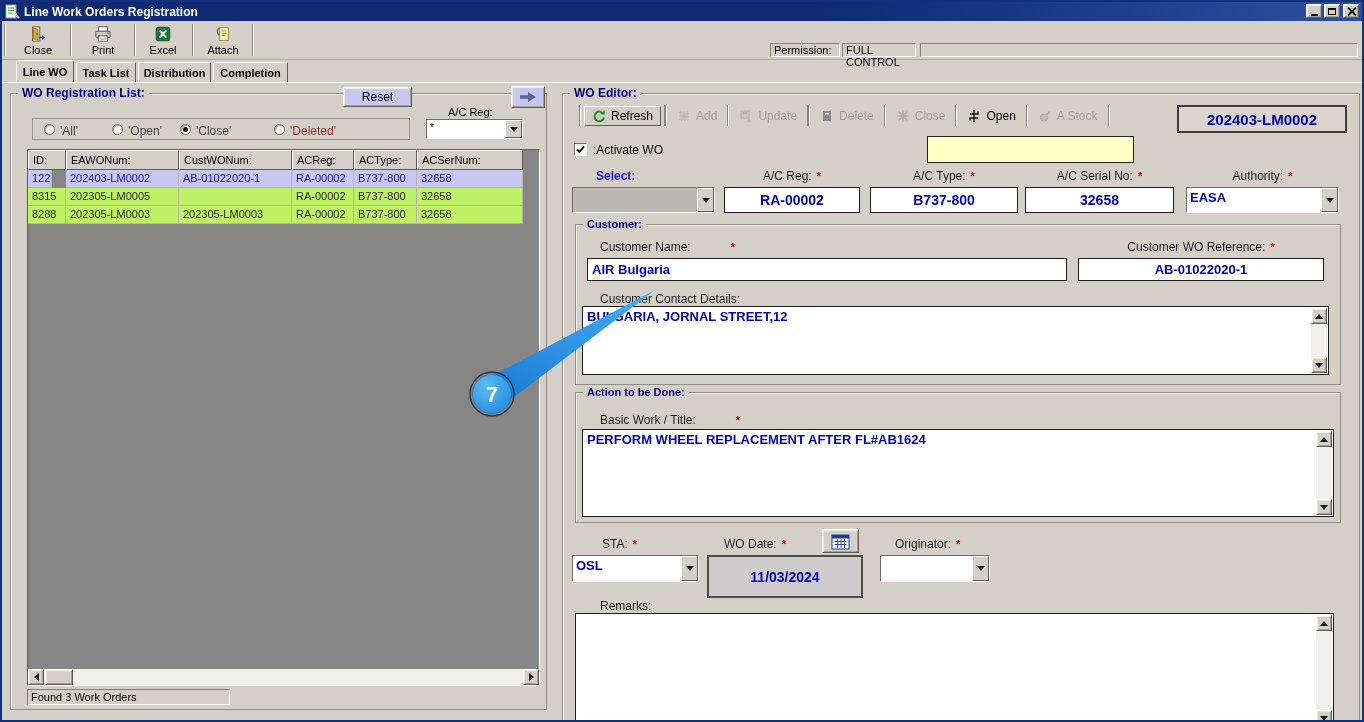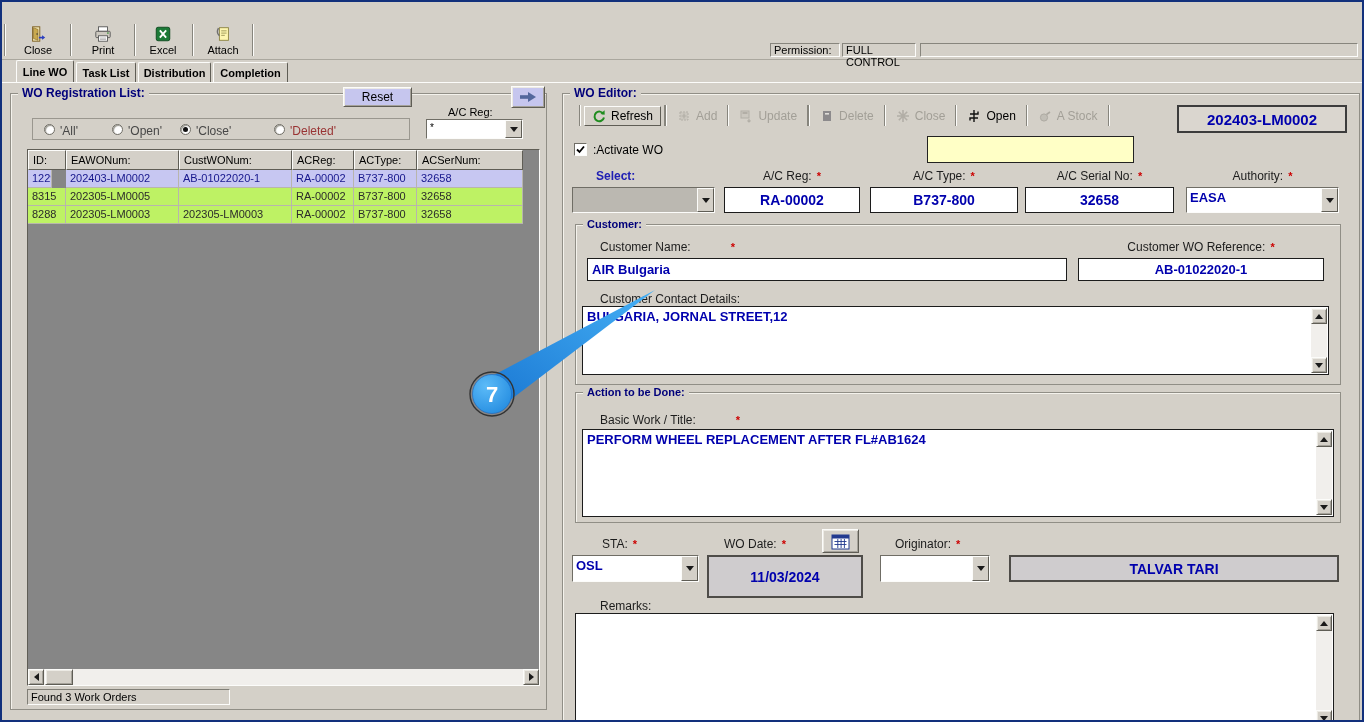--- a/index.html
+++ b/index.html
@@ -88,20 +88,37 @@
   .valuebox { position:absolute; background:#fff; border:1px solid #1c1c1c; display:flex; align-items:center; }
   .textblock { position:absolute; background:#fff; border:1px solid #1c1c1c; }
   .textblock .tcontent { position:absolute; left:4px; top:2px; right:20px; font-size:13px; }
   .callout-svg { position:absolute; left:430px; top:260px; width:260px; height:170px; z-index:40; pointer-events:none; }
 </style>
 </head>
 <body>
 
 <div class="window">
 
+  <div class="titlebar">
+    <svg class="t-ico" viewBox="0 0 15 15">
+      <rect x="1" y="1" width="10" height="13" fill="#fff" stroke="#9a9a9a"></rect>
+      <path d="M3 4 h6 M3 6.5 h6 M3 9 h4" stroke="#3aa03a" stroke-width="1"></path>
+      <path d="M8 8 l6 6" stroke="#d8d8d8" stroke-width="2.4"></path>
+    </svg>
+    <span>Line Work Orders Registration</span>
+    <div class="winbtn raised" style="right:40px;">
+        <div class="glyph-min"></div>
+      </div>
+    <div class="winbtn raised" style="right:22px;">
+        <div class="glyph-rest"></div>
+      </div>
+    <div class="winbtn raised" style="right:3px;">
+        <div class="glyph-x"></div>
+      </div>
+  </div>
 
   <div class="maintoolbar">
     <div class="tb-sep" style="left:2px;"></div>
     <div class="bigbtn" style="left:8px; width:56px;">
       <svg viewBox="0 0 20 20">
         <rect x="4" y="2" width="8" height="16" fill="#efe3b0" stroke="#7a5c1e"></rect>
         <polygon points="5,3 10,5 10,17 5,15" fill="#c9a94e" stroke="#7a5c1e" stroke-width="0.6"></polygon>
         <circle cx="9" cy="10" r="0.9" fill="#333"></circle>
         <path d="M11 14 h5" stroke="#2b3fbf" stroke-width="1.8"></path>
         <path d="M14.5 11.5 L18 14 L14.5 16.5 Z" fill="#2b3fbf"></path>
@@ -431,23 +448,20 @@
       </div>
   </div>
   <div class="greybox abs" style="left:705px; top:553px; width:156px; height:43px; display:flex; align-items:center; justify-content:center;">
     <span class="bluev" style="font-size:14px;">11/03/2024</span>
   </div>
   <div class="combo" style="left:878px; top:553px; width:110px; height:27px;">
     <span class="cval"></span>
     <div class="ddbtn">
         <div class="tri-down"></div>
       </div>
-  </div>
-  <div class="greybox abs" style="left:1007px; top:553px; width:330px; height:27px; display:flex; align-items:center; justify-content:center;">
-    <span class="bluev" style="font-size:14px;">TALVAR TARI</span>
   </div>
 
   <span class="flabel" style="left:598px; top:597px;">Remarks:</span>
   <div class="textblock" style="left:573px; top:611px; width:759px; height:115px;">
     <div class="vscroll">
       <div class="sbtn raised up">
           <div class="tri-up2"></div>
         </div>
       <div class="sbtn raised dn">
           <div class="tri-down"></div>

